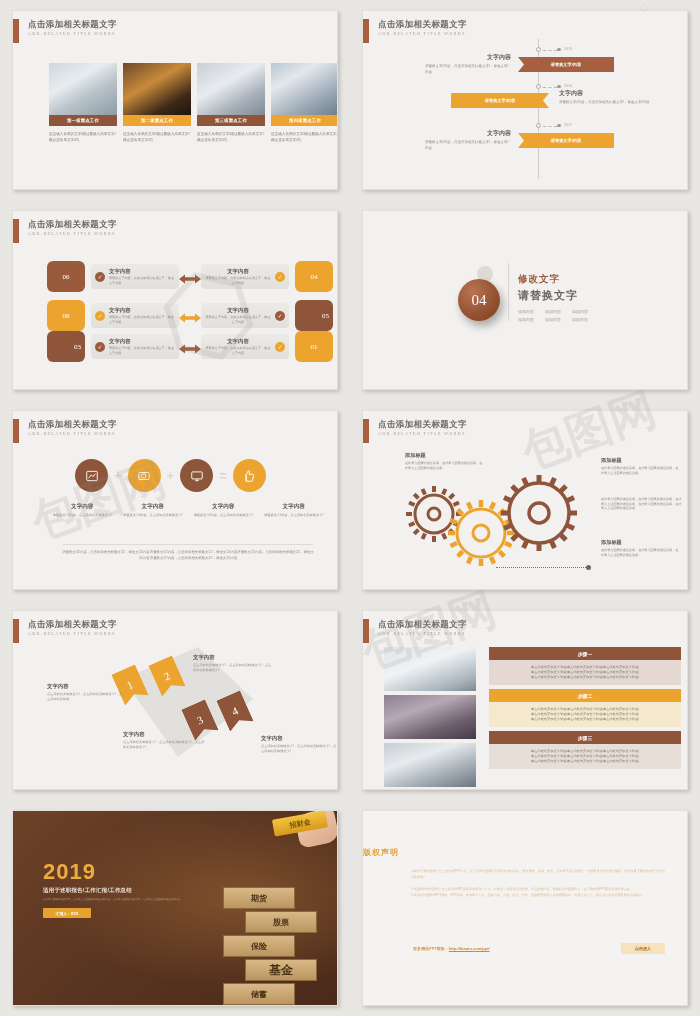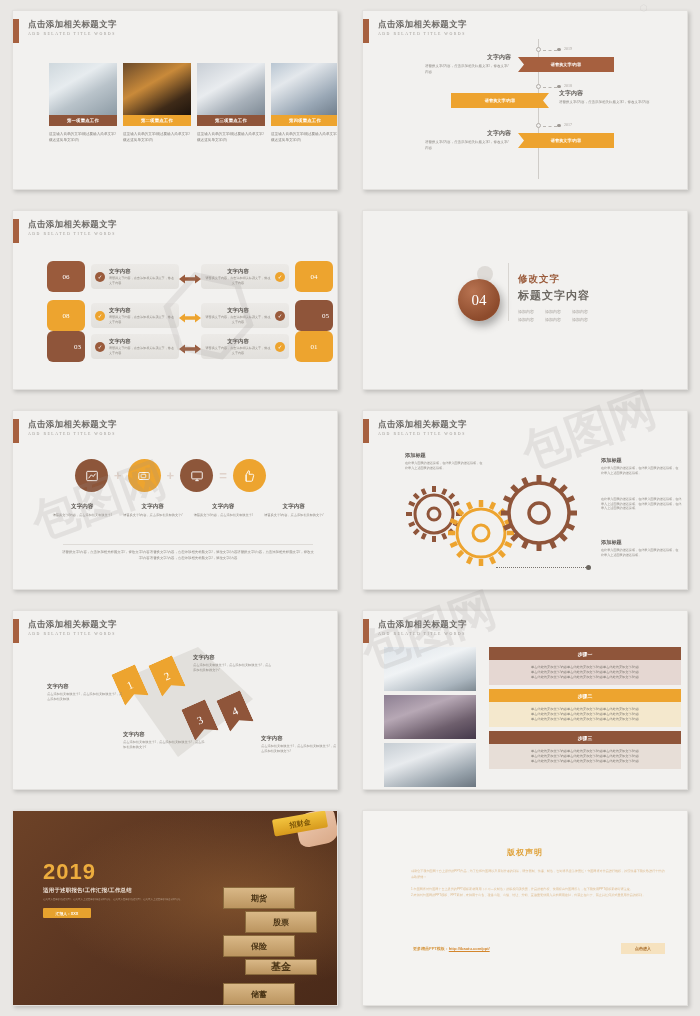--- a/index.html
+++ b/index.html
@@ -125,21 +125,21 @@
   .wb{position:absolute;background:linear-gradient(180deg,#d9b887,#bb9560);border:1px solid #8a6a3d;
      display:flex;align-items:center;justify-content:center;color:#4a3415;font-weight:700;}
   .goldbar{position:absolute;right:10px;top:4px;width:54px;height:17px;
      background:linear-gradient(180deg,#f3c43f,#d79a1c);transform:rotate(-10deg);
      display:flex;align-items:center;justify-content:center;color:#7a5408;font-weight:700;font-size:7px;
      border-radius:2px;}
   .hand{position:absolute;right:0;top:0;width:40px;height:34px;border-radius:40% 20% 35% 25%;
      background:linear-gradient(160deg,#f0cdb4,#d9a988);transform:rotate(-12deg);}
 
   
-  .cpt{font-size:8px;color:#e0a33c;font-weight:700;text-align:center;letter-spacing:1px;}
+  .cpt{font-size:8px;color:#e0a33c;font-weight:700;letter-spacing:1px;}
   .cpp{font-size:3.1px;color:#ddb98a;line-height:5.6px;}
   .cplink{font-size:4px;color:#d79a46;font-weight:700;}
   .cpa{color:#d4862c;text-decoration:underline;}
   .cpbtn{width:44px;height:11px;background:#f6e2bf;display:flex;align-items:center;justify-content:center;
      font-size:4px;color:#a2631f;font-weight:700;}
 
   .wm {position:absolute; color:rgba(150,145,140,.17); font-weight:700; pointer-events:none;
      user-select:none; z-index:5;}
 </style>
 </head>
@@ -311,21 +311,21 @@
     </div>
   </div>
 
   <div class="cellwrap">
     <div class="slide">
       <div class="s4-ghost" style="left:114px;top:55px"></div>
       <div class="s4-circ" style="left:95px;top:68px">04</div>
       <div class="s4-vline" style="left:145px;top:52px;height:58px"></div>
       <div style="position:absolute;left:155px;top:62px">
         <div class="s4-t1">修改文字</div>
-        <div class="s4-t2">标题文字内容</div>
+        <div class="s4-t2">请替换文字</div>
         <div class="s4-tags">
           <span class="s4-tag">添加内容</span>
           <span class="s4-tag">添加内容</span>
           <span class="s4-tag">添加内容</span>
         </div>
         <div class="s4-tags" style="margin-top:3px">
           <span class="s4-tag">添加内容</span>
           <span class="s4-tag">添加内容</span>
           <span class="s4-tag">添加内容</span>
         </div>
@@ -555,21 +555,21 @@
         <div class="btn9">汇报人：XXX</div>
       </div>
 
       <div class="hand"></div>
       <div class="goldbar">招财金</div>
 
       <div class="blocks">
         <div class="wb" style="left:8px;top:18px;width:72px;height:22px;font-size:8px">期货</div>
         <div class="wb" style="left:30px;top:42px;width:72px;height:22px;font-size:8px">股票</div>
         <div class="wb" style="left:8px;top:66px;width:72px;height:22px;font-size:8px">保险</div>
-        <div class="wb" style="left:30px;top:90px;width:72px;height:16px;font-size:10px">基金</div>
+        <div class="wb" style="left:30px;top:90px;width:72px;height:22px;font-size:12px">基金</div>
         <div class="wb" style="left:8px;top:114px;width:72px;height:22px;font-size:8px">储蓄</div>
       </div>
     </div>
   </div>
 
   <div class="cellwrap">
     <div class="slide white">
       <div class="cpt" style="position:absolute;left:0;right:0;top:36px">版权声明</div>
       <div style="position:absolute;left:48px;top:58px;width:255px">
         <div class="cpp">感谢您下载包图网平台上提供的PPT作品，为了您和包图网以及原创作者的利益，请勿复制、传播、销售，否则将承担法律责任！包图网将对作品进行维权，按照传播下载次数进行十倍的索取赔偿！</div>

